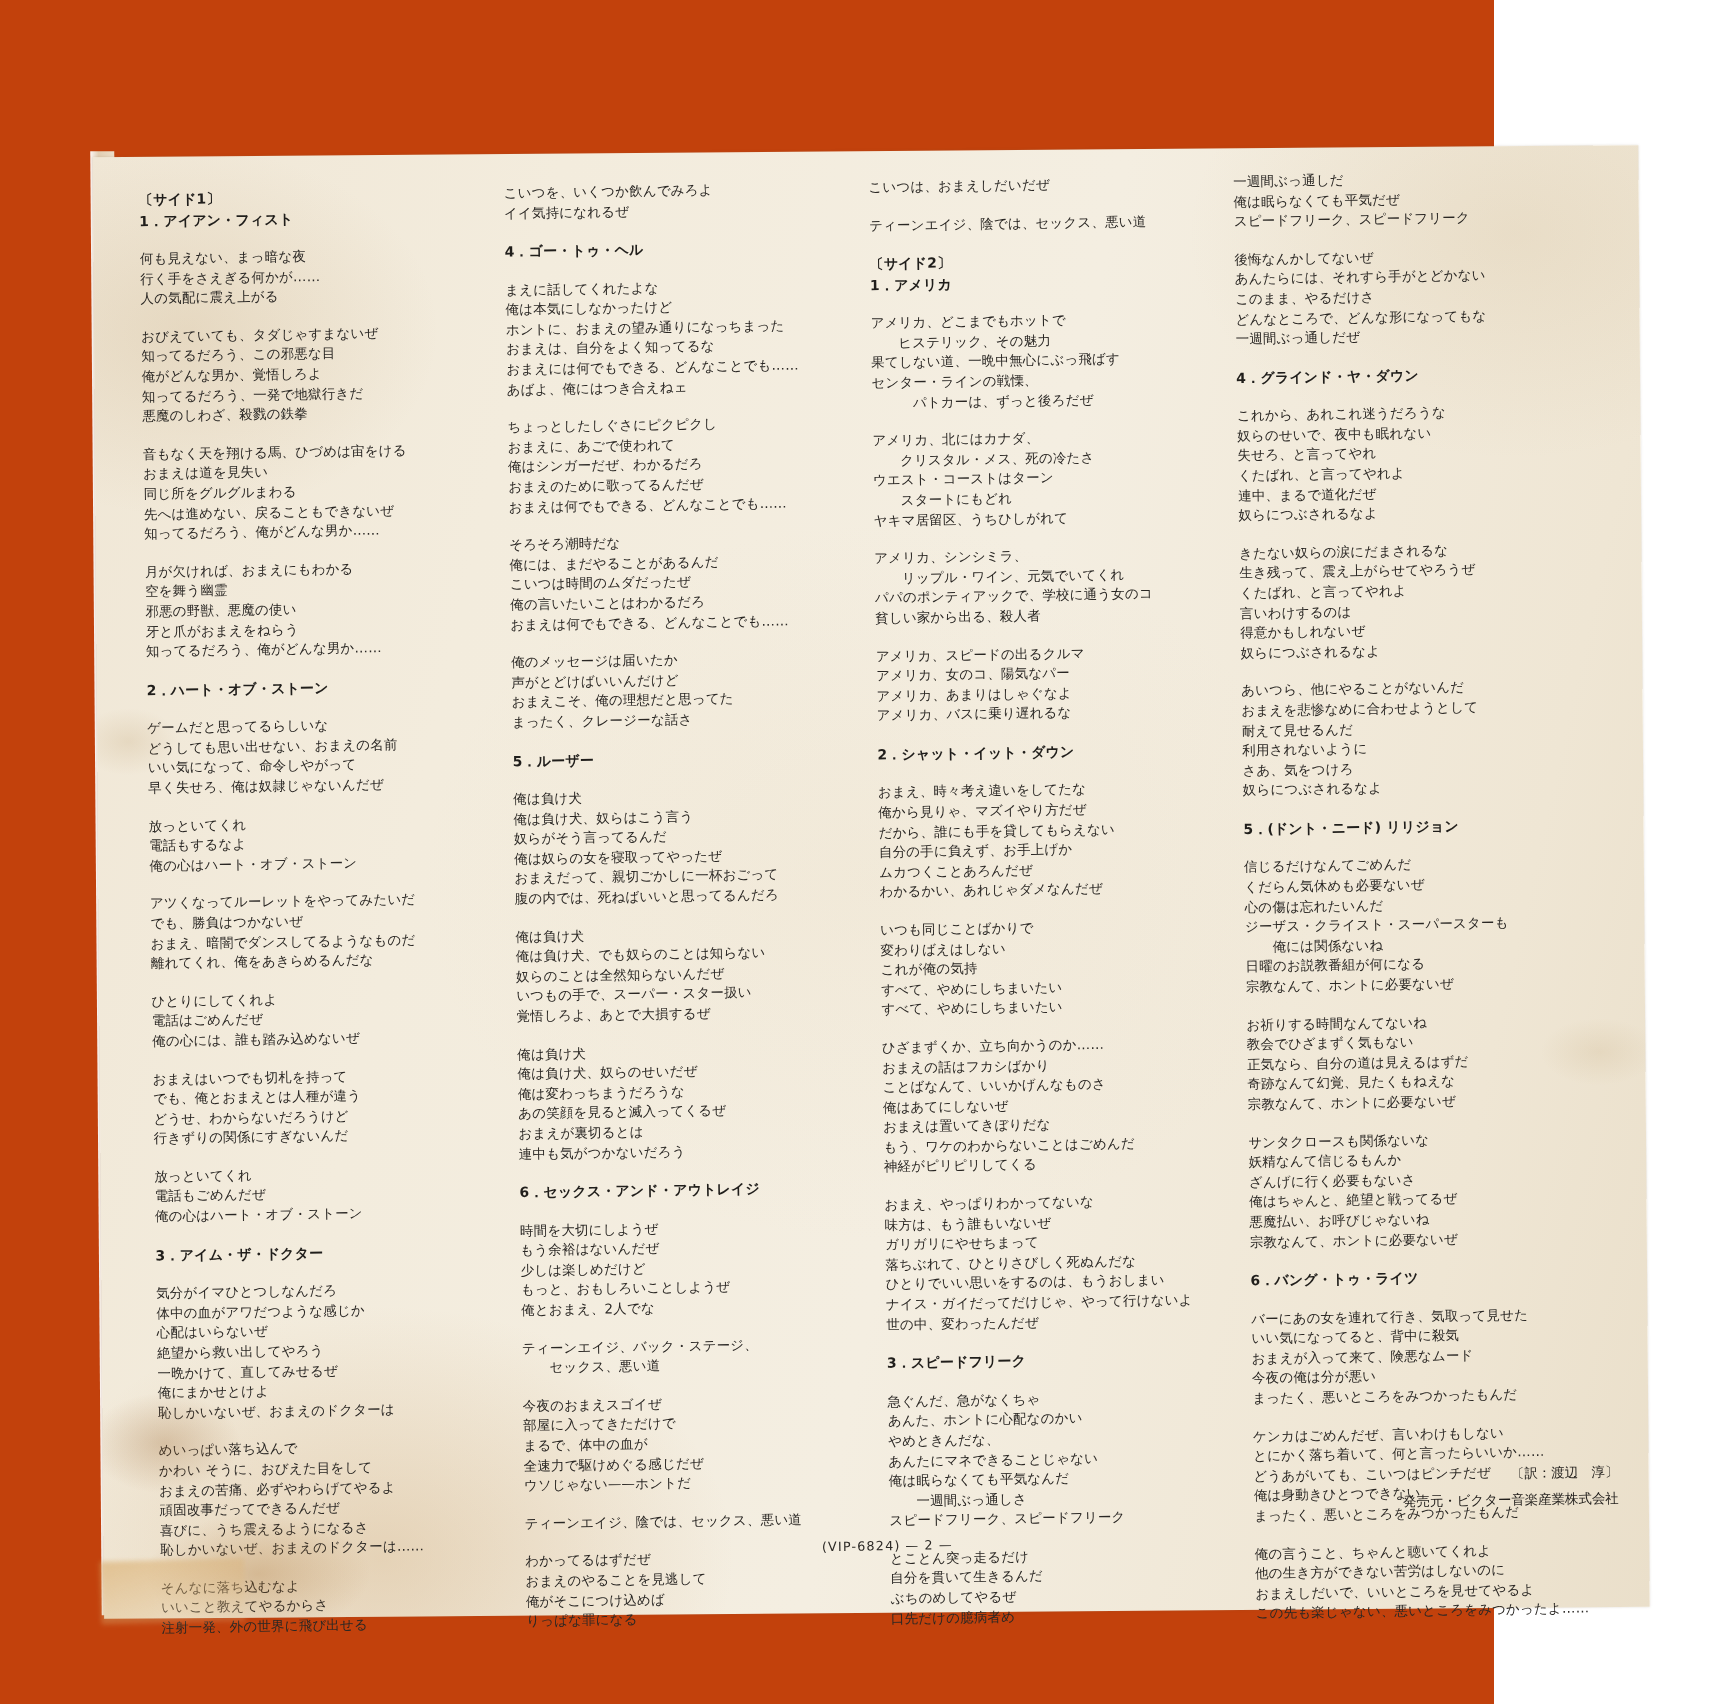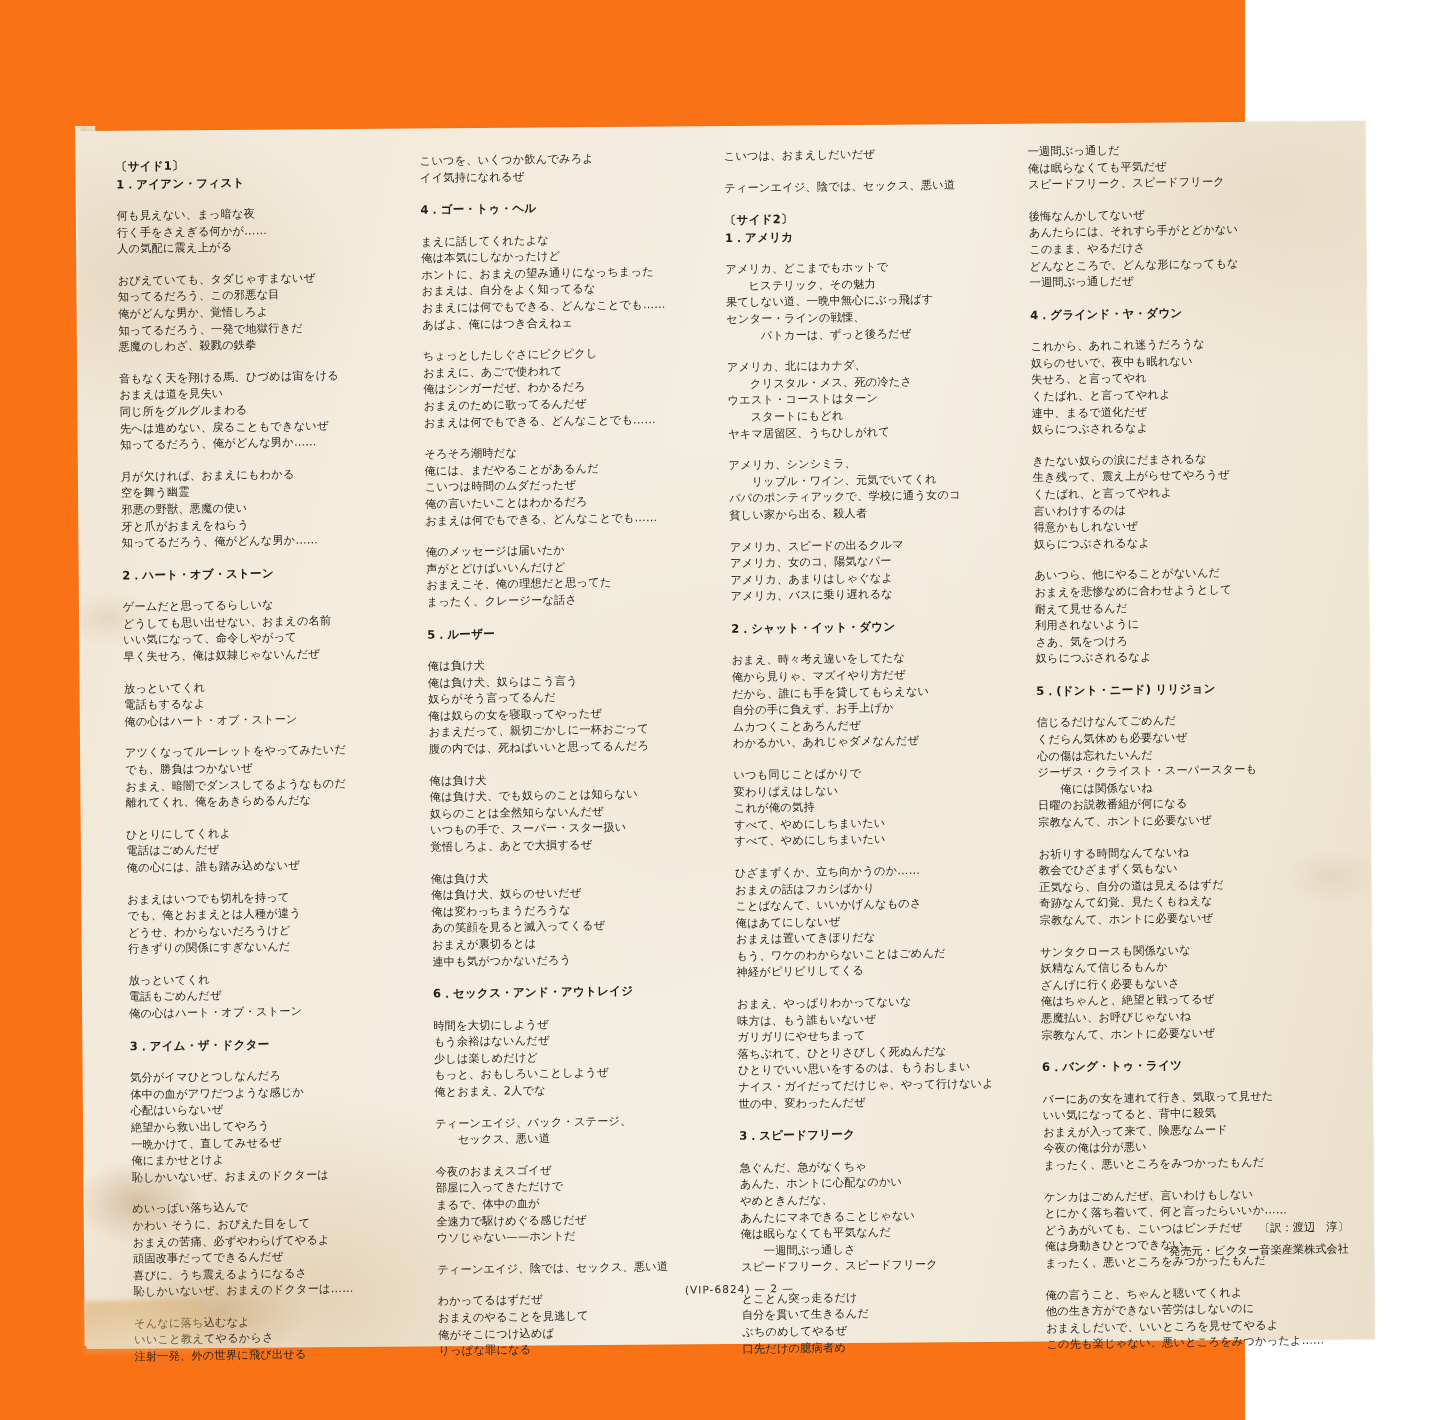--- a/index.html
+++ b/index.html
@@ -11,21 +11,21 @@
     width: 1445px;
     height: 1420px;
     overflow: hidden;
     font-family: "Liberation Serif", serif;
   }
   #sheet {
     position: absolute;
     left: 0; top: 0;
     width: 1245px;
     height: 1420px;
-    background: #f97316;
+    background: #c2410c;
   }
   
   .paper {
     position: absolute;
     left: 82px;
     top: 126px;
     width: 1288px;
     height: 1218px;
     background:
       radial-gradient(ellipse 420px 300px at 18% 96%, rgba(196,150,92,0.30), rgba(196,150,92,0) 70%),

